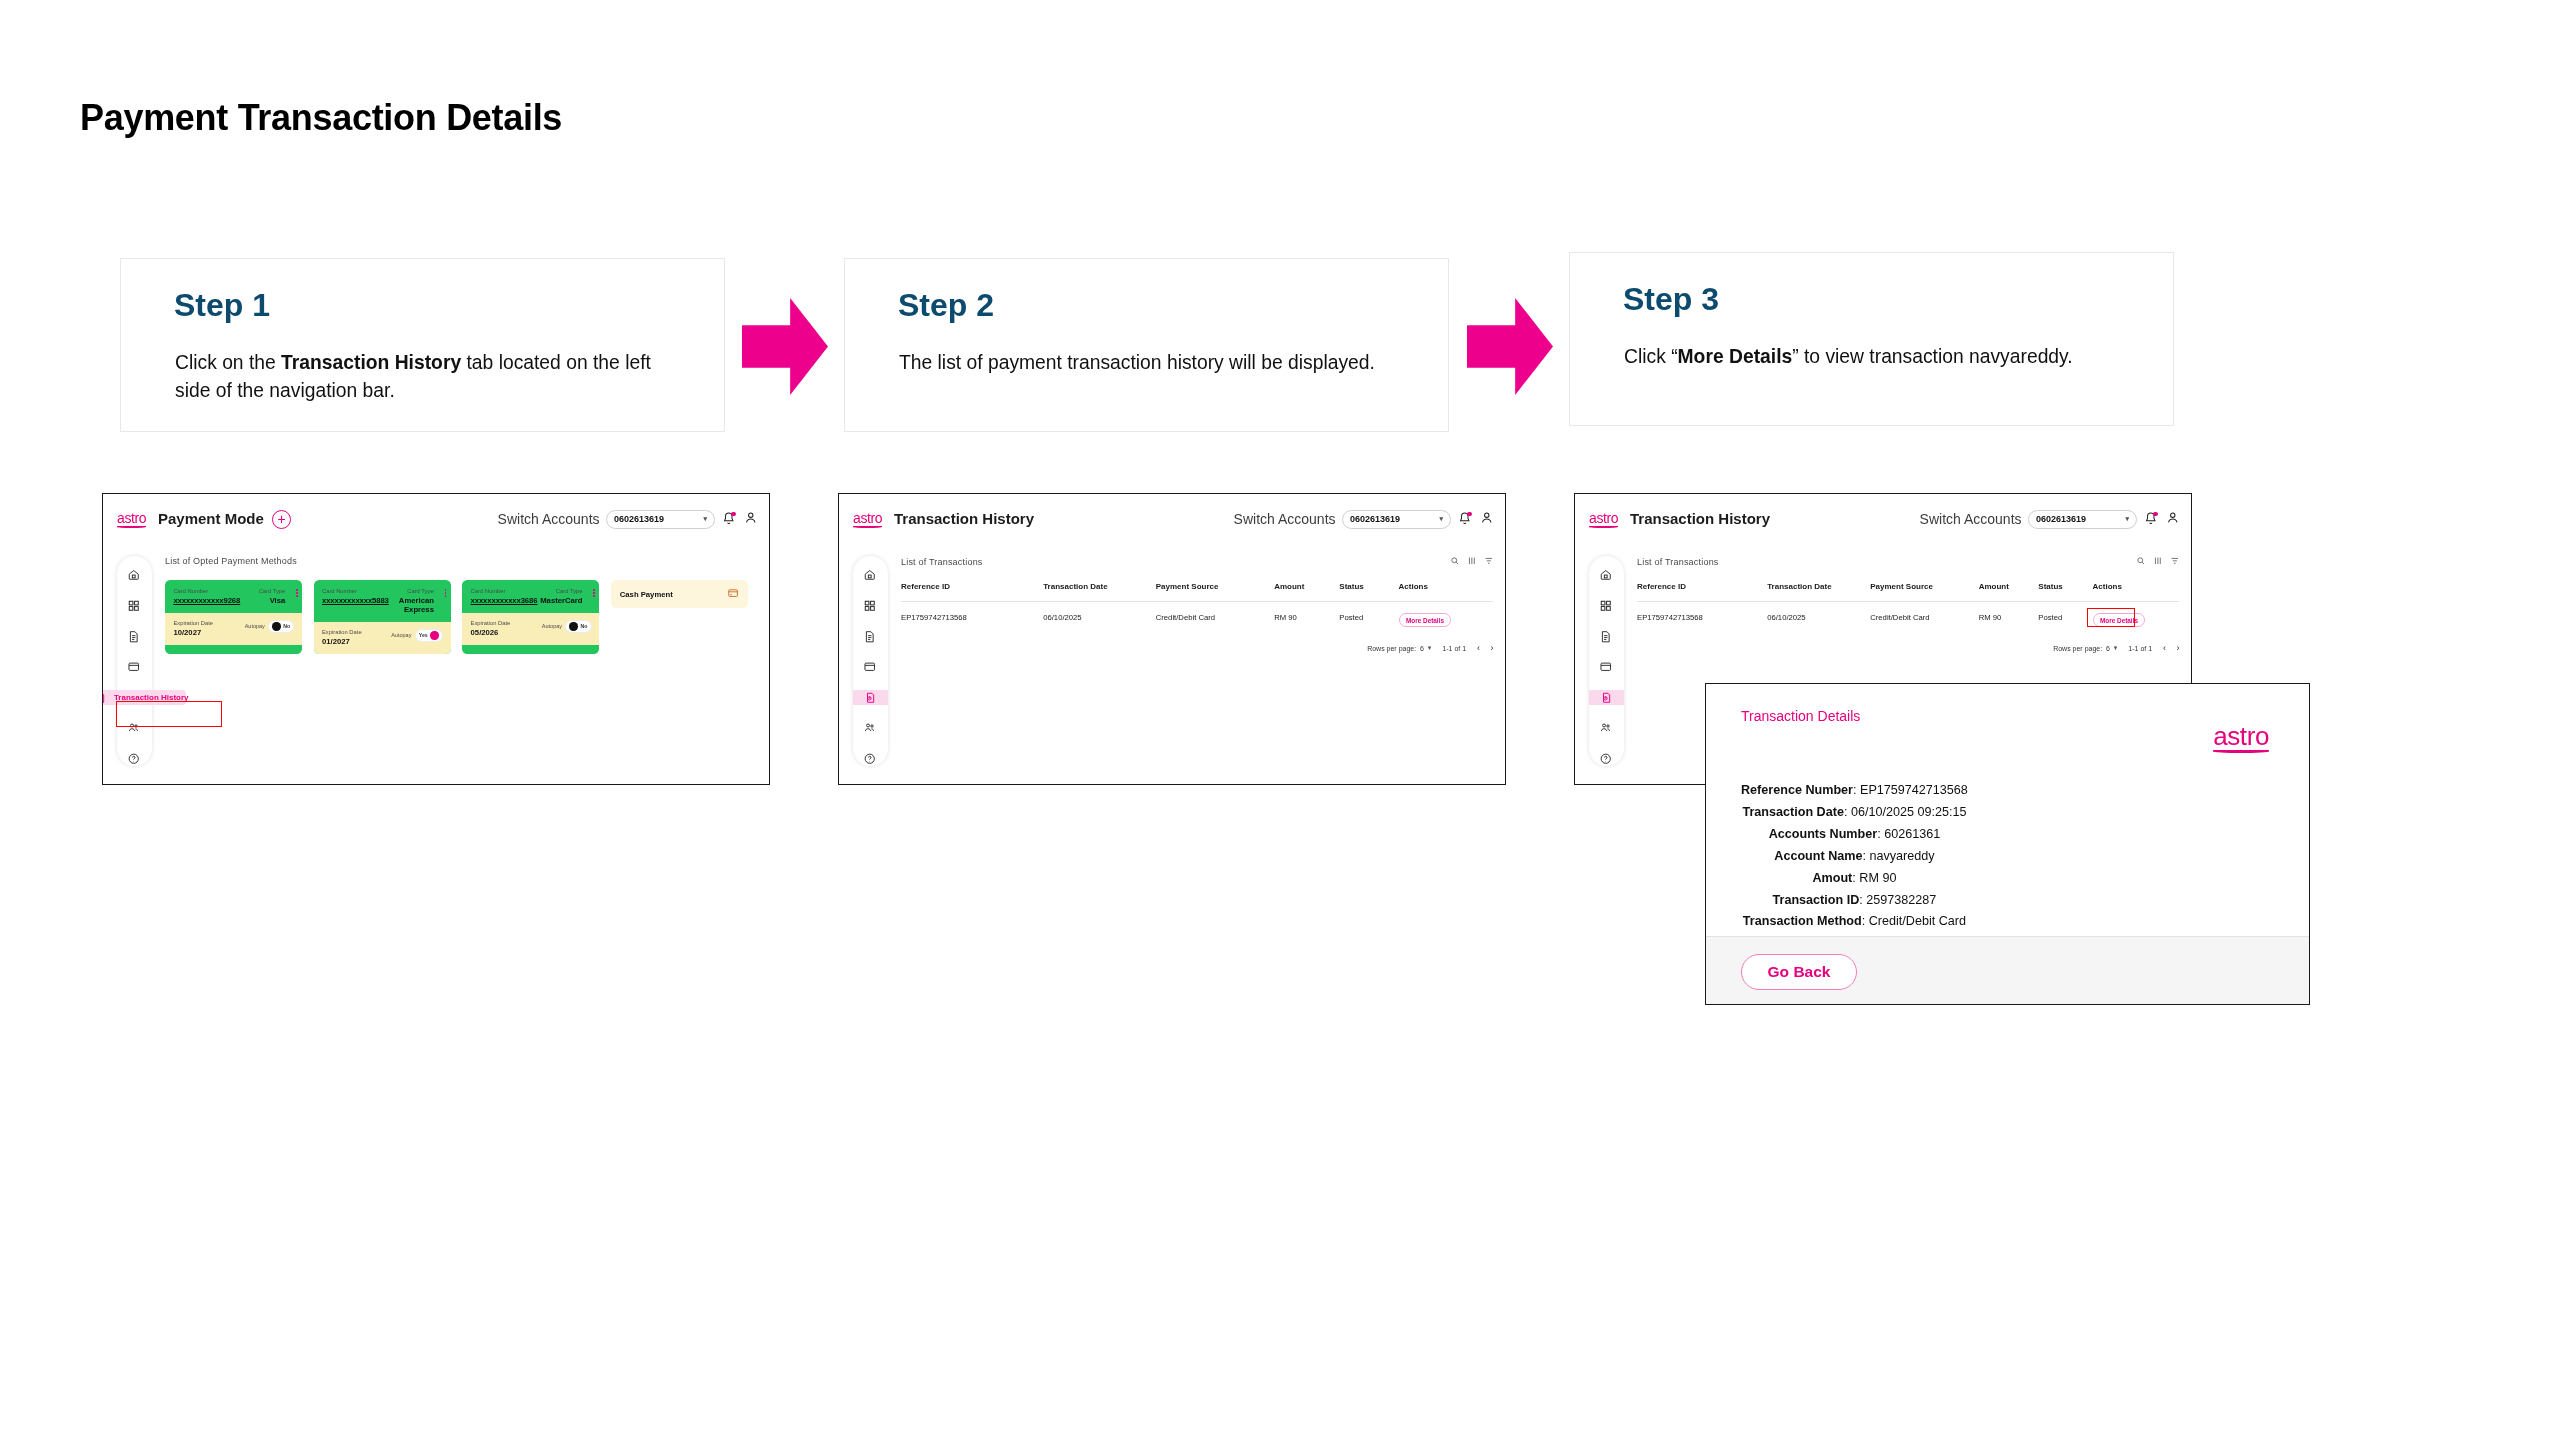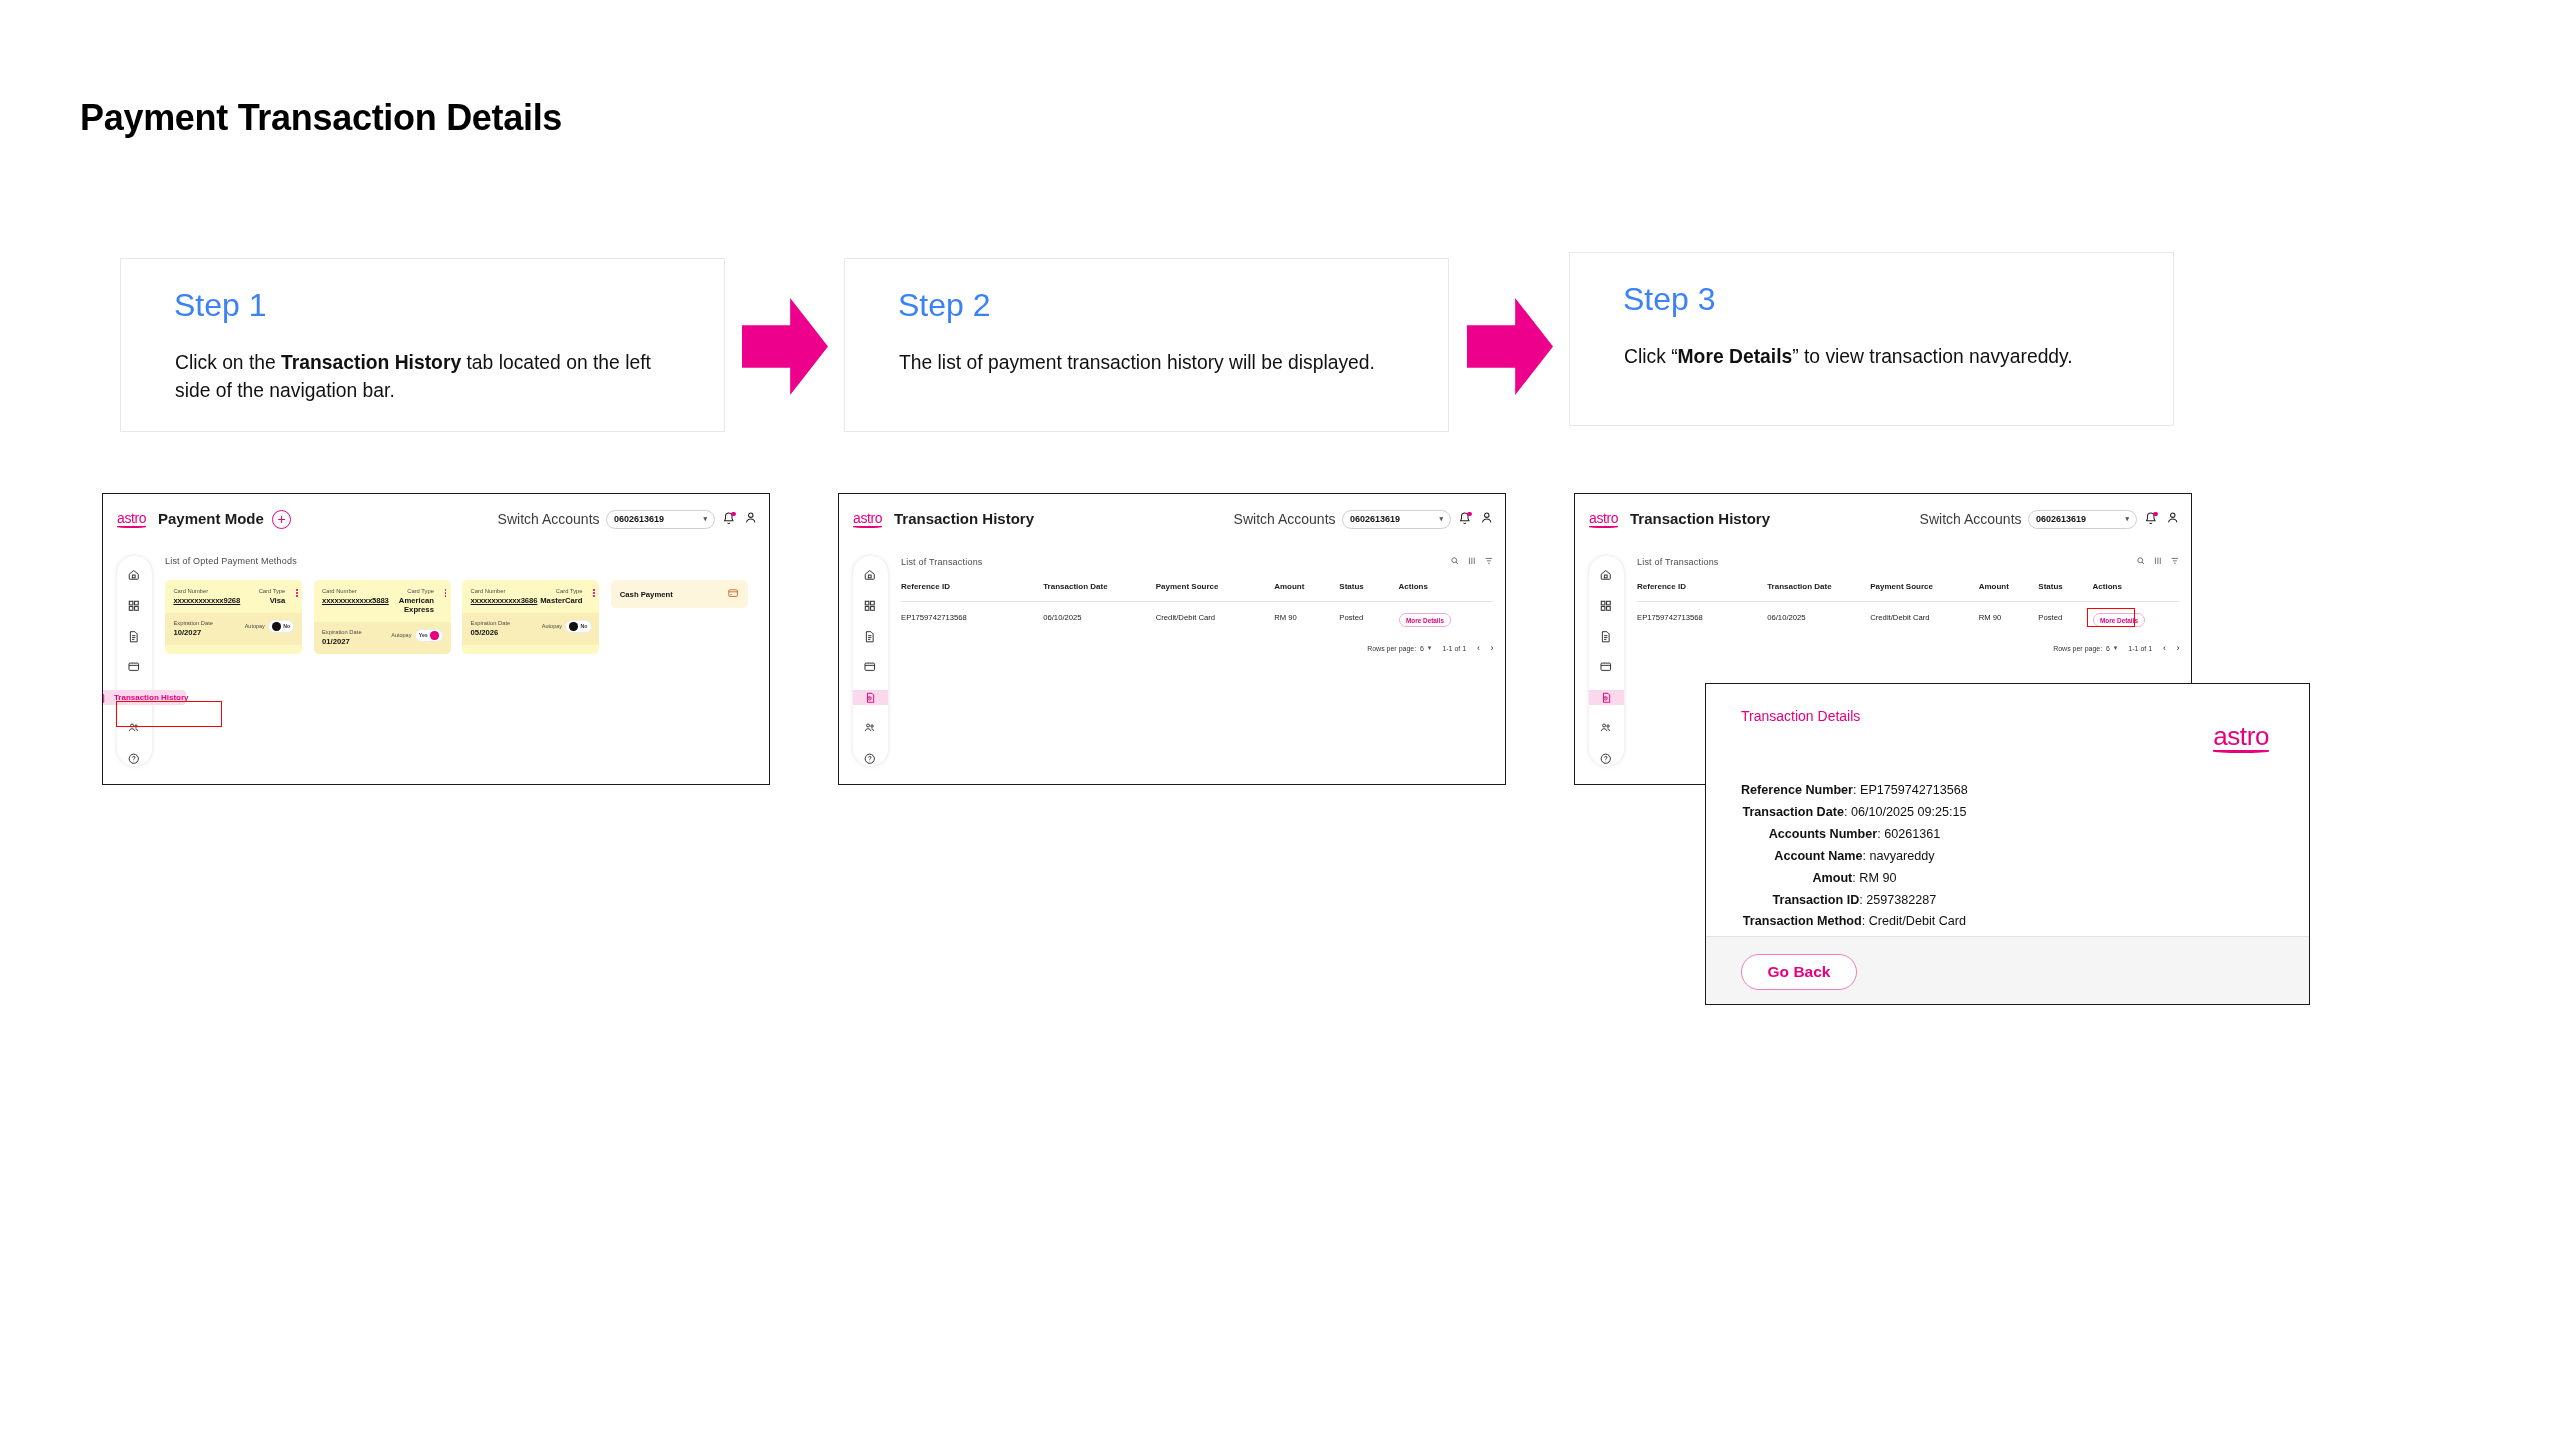--- a/index.html
+++ b/index.html
@@ -23,21 +23,21 @@
     position: absolute; top: 258px;
     width: 605px; height: 174px;
     background: #ffffff;
     border: 1.3px solid #e8e8e8;
   }
   .step-card.s1 { left: 120px; }
   .step-card.s2 { left: 844px; }
   .step-card.s3 { left: 1569px; top: 252px; }
   .step-heading {
     position: absolute; left: 53px; top: 28px;
-    font-size: 32px; font-weight: normal; color: #3b82f6;
+    font-size: 32px; font-weight: bold; color: #0c4a6e;
   }
   .step-body {
     position: absolute; left: 54px; top: 90px; right: 35px;
     font-size: 19.3px; line-height: 1.45; color: #111111;
   }
   .step-body b { font-weight: bold; }
 
   
   .arrow {
     position: absolute; top: 298px;
@@ -124,21 +124,21 @@
   }
 
   
   .app-main { position: absolute; left: 62px; top: 62px; right: 11.6px; bottom: 6.4px; }
   .panel-lbl { font-size: 9px; color: #4a4a4a; letter-spacing: 0.2px; }
 
   
   .pm-row { display: flex; gap: 11.6px; margin-top: 14px; flex-wrap: nowrap; }
   .pm-card {
     width: 137px; border-radius: 5.2px; overflow: hidden;
-    background: #fef9c3; position: relative; flex: 0 0 auto;
+    background: #22c55e; position: relative; flex: 0 0 auto;
   }
   .pm-top { padding: 8.4px 7.7px 7.7px 8.4px; position: relative; }
   .pm-bot { background: #faeeb8; padding: 7px 7.7px 7.7px 8.4px; display: flex; align-items: flex-start; justify-content: space-between; }
   .pm-k { font-size: 5.8px; color: #4b4b4b; }
   .pm-v { font-size: 7.7px; font-weight: bold; color: #111; margin-top: 1.9px; }
   .pm-num { text-decoration: underline; letter-spacing: -0.1px; }
   .pm-flex { display: flex; justify-content: space-between; align-items: flex-start; }
   .pm-right { text-align: right; padding-right: 9px; }
   .kebab { position: absolute; right: 4.5px; top: 9px; color: #e6007e; font-size: 7px; line-height: 1.9px; letter-spacing: 0; }
   .kebab i { display: block; width: 1.6px; height: 1.6px; background: #e6007e; border-radius: 50%; margin-bottom: 1.6px; }

